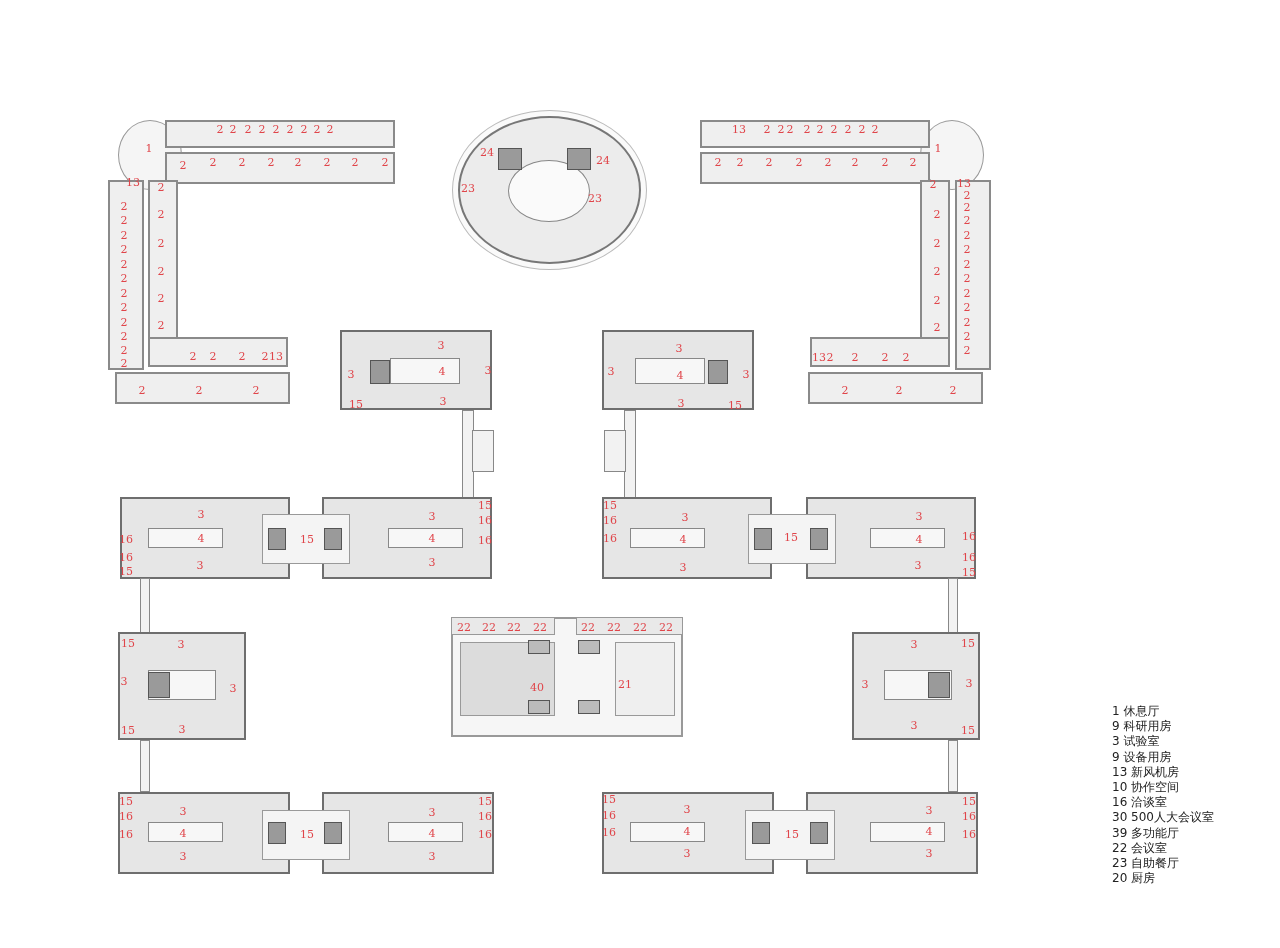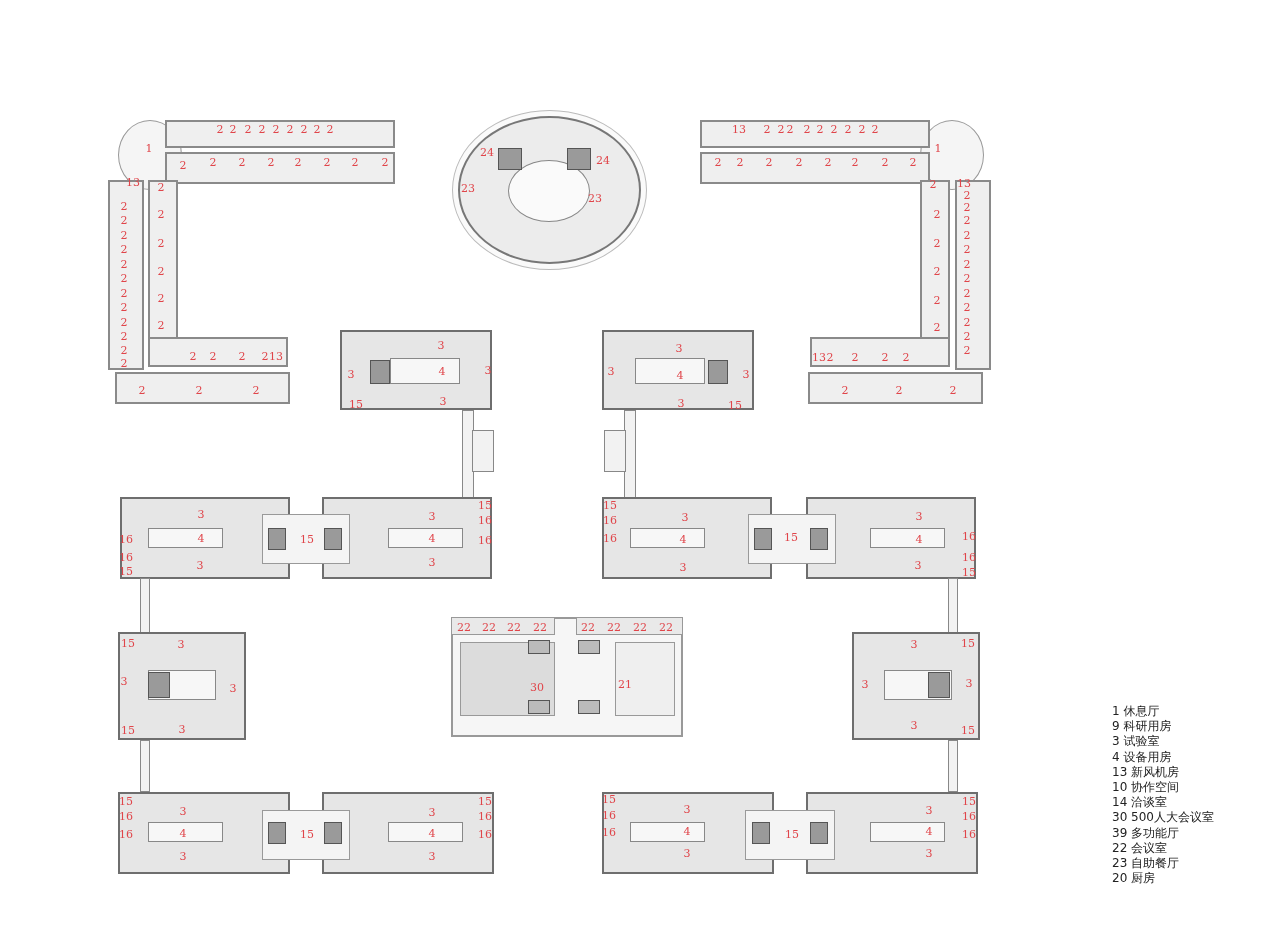--- a/index.html
+++ b/index.html
@@ -256,21 +256,21 @@
     <div class="dark" style="left:528px;top:700px;width:22px;height:14px;background:#bbb;"></div>
     <div class="dark" style="left:578px;top:700px;width:22px;height:14px;background:#bbb;"></div>
     <span class="lbl" style="left:464px;top:627px;">22</span>
     <span class="lbl" style="left:489px;top:627px;">22</span>
     <span class="lbl" style="left:514px;top:627px;">22</span>
     <span class="lbl" style="left:540px;top:627px;">22</span>
     <span class="lbl" style="left:588px;top:627px;">22</span>
     <span class="lbl" style="left:614px;top:627px;">22</span>
     <span class="lbl" style="left:640px;top:627px;">22</span>
     <span class="lbl" style="left:666px;top:627px;">22</span>
-    <span class="lbl" style="left:537px;top:687px;">30</span>
+    <span class="lbl" style="left:537px;top:687px;">40</span>
     <span class="lbl" style="left:625px;top:684px;">21</span>
   </div>
 
   <div>
     <div class="blk" style="left:118px;top:792px;width:172px;height:82px;"></div>
     <div class="blk" style="left:322px;top:792px;width:172px;height:82px;"></div>
     <div class="hall" style="left:262px;top:810px;width:88px;height:50px;"></div>
     <div class="core" style="left:148px;top:822px;width:75px;height:20px;"></div>
     <div class="core" style="left:388px;top:822px;width:75px;height:20px;"></div>
     <div class="dark" style="left:268px;top:822px;width:18px;height:22px;"></div>
@@ -310,22 +310,22 @@
     <span class="lbl" style="left:969px;top:801px;">15</span>
     <span class="lbl" style="left:969px;top:816px;">16</span>
     <span class="lbl" style="left:969px;top:834px;">16</span>
   </div>
 </div>
 
 <div class="legend">
   <div>1 休息厅</div>
   <div>9 科研用房</div>
   <div>3 试验室</div>
-  <div>4 设备用房</div>
+  <div>9 设备用房</div>
   <div>13 新风机房</div>
   <div>10 协作空间</div>
-  <div>14 洽谈室</div>
+  <div>16 洽谈室</div>
   <div>30 500人大会议室</div>
   <div>39 多功能厅</div>
   <div>22 会议室</div>
   <div>23 自助餐厅</div>
   <div>20 厨房</div>
 </div>
 
 </body></html>

